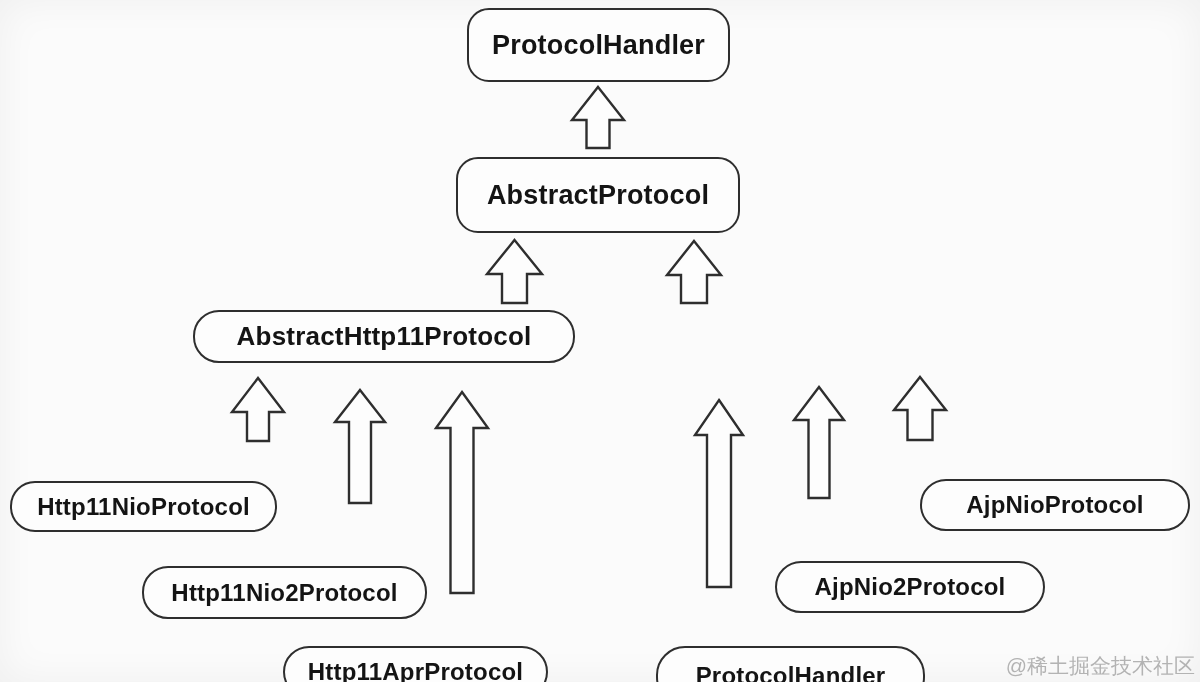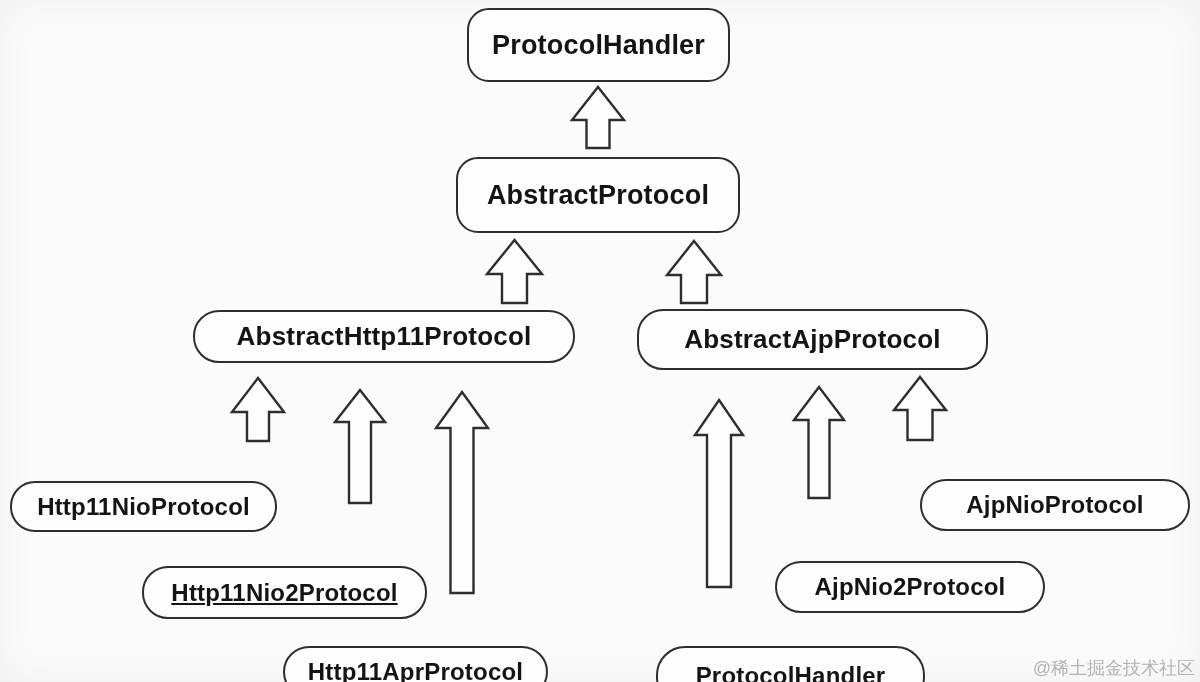--- a/index.html
+++ b/index.html
@@ -22,21 +22,21 @@
     letter-spacing:0.2px;
     z-index:2;
   }
   .lvl1{font-size:27px;}
   .lvl2{font-size:26px;}
   .lvl3{font-size:24px;margin-top:36px;}
   #arrow-layer svg{z-index:1;}
   #watermark{
     position:absolute;
     right:5px;bottom:2px;
-    font-size:18px;
+    font-size:21px;
     font-weight:400;
     z-index:3;
   }
 </style>
 </head>
 <body>
 
 <div id="canvas" style="--line: #2e2e2e; --text: #141414; --box: #fdfdfd; --bg: #fbfbfb;">
 
   <div class="node lvl1" style="left:467px;top:8px;width:263px;height:74px;border-radius:22px;">
@@ -44,29 +44,26 @@
   </div>
 
   <div class="node lvl1" style="left:456px;top:157px;width:284px;height:76px;border-radius:22px;">
     <span>AbstractProtocol</span>
   </div>
 
   <div class="node lvl2" style="left:193px;top:310px;width:382px;height:53px;border-radius:26px;">
     <span>AbstractHttp11Protocol</span>
   </div>
 
-  <div class="node lvl2" style="left:637px;top:309px;width:351px;height:61px;border-radius:26px;">
-    <span>AbstractAjpProtocol</span>
-  </div>
 
   <div class="node lvl3" style="left:10px;top:445px;width:267px;height:51px;border-radius:25px;">
     <span>Http11NioProtocol</span>
   </div>
 
-  <div class="node lvl3" style="left:142px;top:530px;width:285px;height:53px;border-radius:26px;text-decoration:underline;">
+  <div class="node lvl3" style="left:142px;top:530px;width:285px;height:53px;border-radius:26px;">
     <span>Http11Nio2Protocol</span>
   </div>
 
   <div class="node lvl3" style="left:283px;top:610px;width:265px;height:52px;border-radius:29px;">
     <span>Http11AprProtocol</span>
   </div>
 
   <div class="node lvl3" style="left:920px;top:443px;width:270px;height:52px;border-radius:26px;text-align:right;">
     <span>AjpNioProtocol</span>
   </div>

